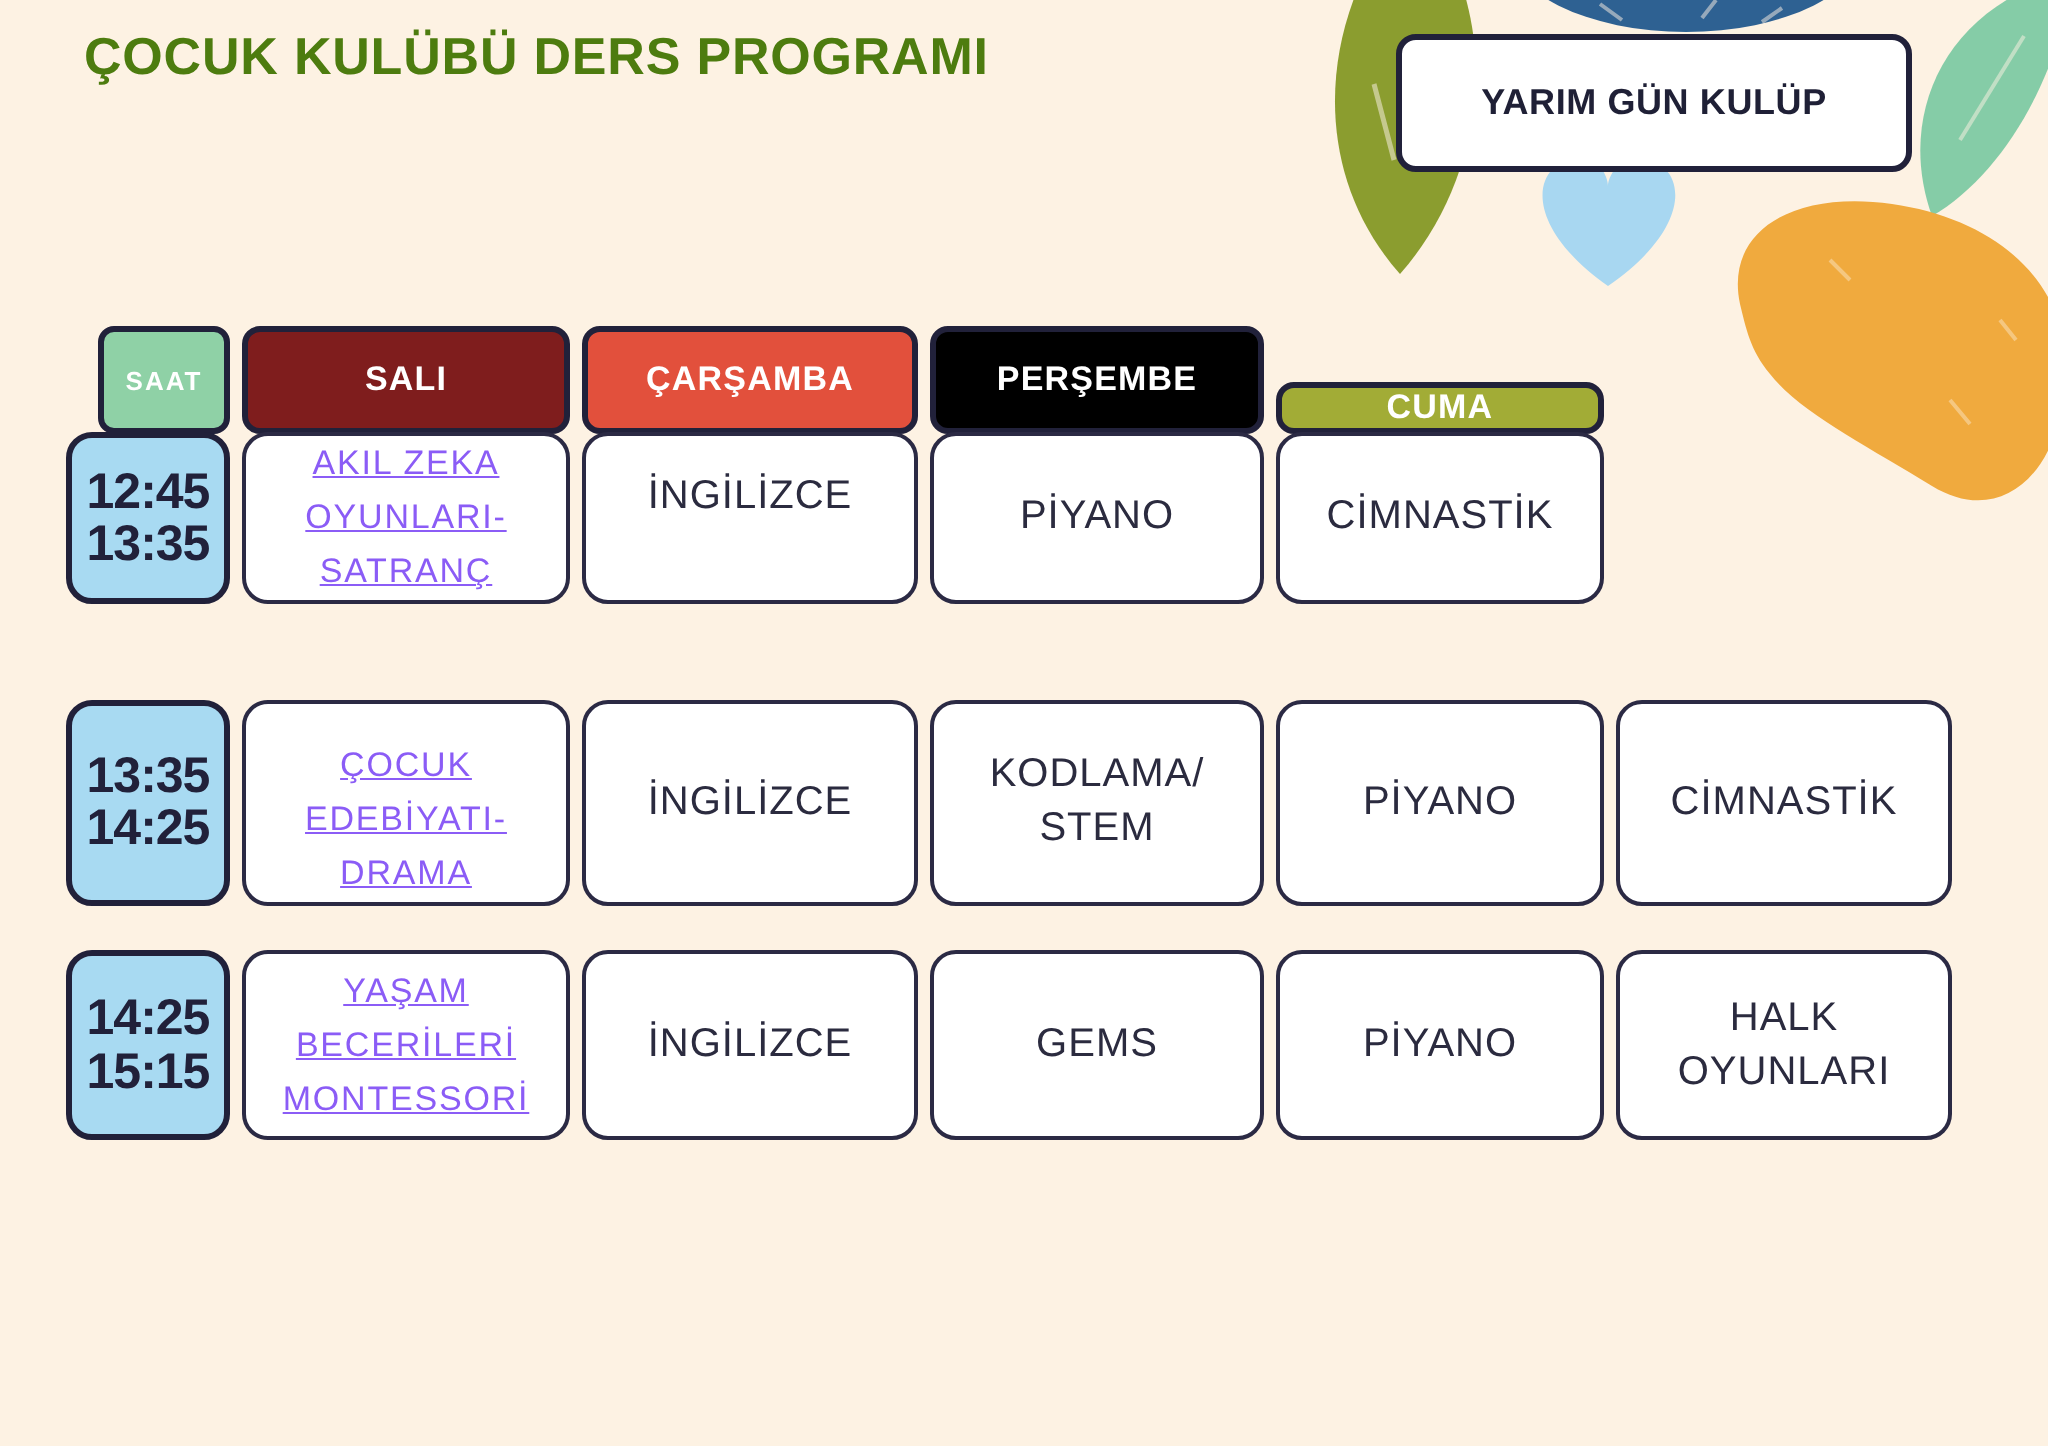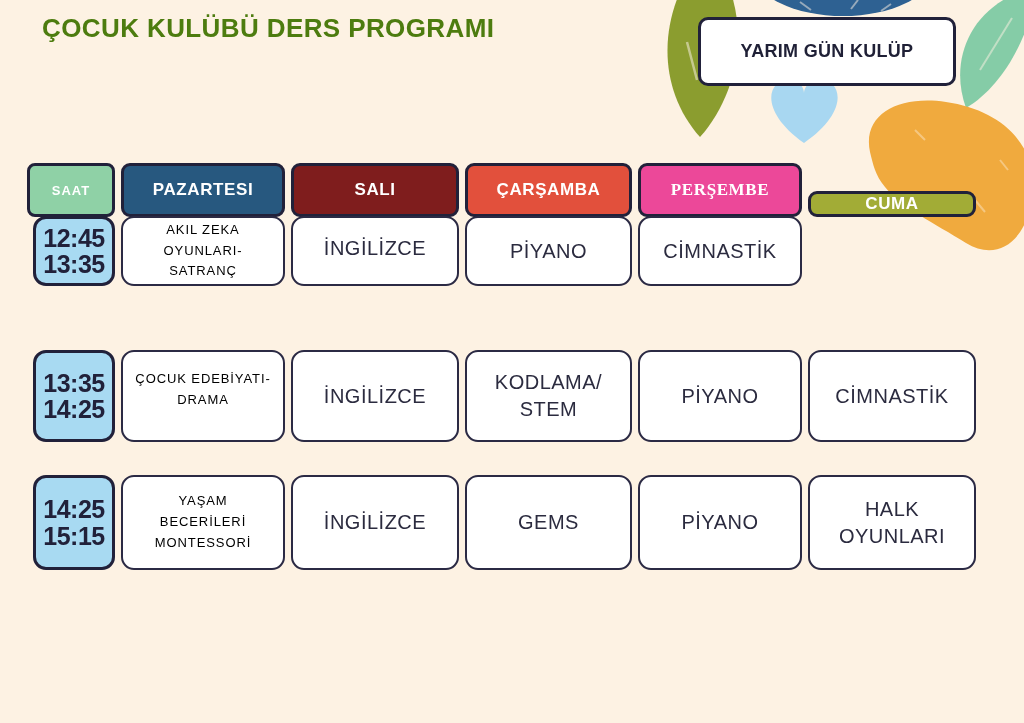--- a/index.html
+++ b/index.html
@@ -32,35 +32,35 @@
   .r1{top:216px;height:70px;}
   .r2{top:350px;height:92px;}
   .r3{top:475px;height:95px;}
 
   .chip{
     border:3px solid #21213a;border-radius:9px;
     display:flex;align-items:center;justify-content:center;
     color:#ffffff;font-weight:bold;font-size:17px;letter-spacing:0.6px;
     box-sizing:border-box;
   }
-  .chip.saat{width:88px;justify-self:end;font-size:13px;letter-spacing:1px;border-radius:8px;}
+  .chip.saat{width:66px;justify-self:end;font-size:13px;letter-spacing:1px;border-radius:8px;}
 
   .timebox{
     background:#a8daf2;border:3px solid #21213a;border-radius:13px;
     display:flex;align-items:center;justify-content:center;text-align:center;
     font-weight:bold;font-size:25px;line-height:1.05;color:#21213a;
     white-space:pre-line;letter-spacing:-0.5px;box-sizing:border-box;
   }
   .cell{
     background:#ffffff;border:2.5px solid #2b2a44;border-radius:13px;
     display:flex;align-items:center;justify-content:center;text-align:center;
     font-size:20px;color:#2b2b3f;white-space:pre-line;line-height:1.35;
     letter-spacing:0.5px;box-sizing:border-box;
   }
-  .cell.small{font-size:13px;letter-spacing:0.9px;line-height:1.6;color:#000000;}
+  .cell.small{font-size:17px;letter-spacing:0.9px;line-height:1.6;color:#8b5cf6;text-decoration:underline;}
   .cell.top{align-items:flex-start;padding-top:17px;}
 </style>
 </head>
 <body>
 
 <svg class="deco" width="1024" height="723" viewBox="0 0 1024 723">
   <path d="M 688,-24 C 658,28 660,92 700,137 C 738,94 750,28 724,-24 Z" fill="#8b9d2f"></path>
   <path d="M 701,22 L 707,62 M 687,42 L 697,80" stroke="#f6eddc" stroke-width="2.5" fill="none" opacity="0.55"></path>
   <ellipse cx="843" cy="-29" rx="90" ry="45" fill="#2e6192"></ellipse>
   <path d="M 800,2 L 811,10 M 858,0 L 851,9 M 891,4 L 881,11" stroke="#fdf2e3" stroke-width="2" fill="none" opacity="0.5"></path>
@@ -74,24 +74,23 @@
 <div class="title">
   <div>ÇOCUK KULÜBÜ DERS PROGRAMI</div>
 </div>
 
 <div class="info-box">
   <div>YARIM GÜN KULÜP</div>
 </div>
 
 <div class="row header-row">
   <div class="chip saat" style="background-color: rgb(143, 209, 166);">SAAT</div>
-  <div class="chip" style="background-color: rgb(39, 88, 127);">PAZARTESI</div>
   <div class="chip" style="background-color: #7f1d1d;">SALI</div>
   <div class="chip" style="background-color: rgb(226, 80, 60);">ÇARŞAMBA</div>
-  <div class="chip" style="background-color: #ec4899; font-family: Liberation Serif, serif;">PERŞEMBE</div>
+  <div class="chip" style="background-color: #000000;">PERŞEMBE</div>
   <div class="chip" style="background-color: rgb(162, 172, 54); margin-top: 28px;">CUMA</div>
 </div>
 
 <div class="row r1">
   <div class="timebox" style="background-color: rgb(168, 218, 242);">12:45
 13:35</div>
   <div class="cell small">AKIL ZEKA
 OYUNLARI-
 SATRANÇ</div>
   <div class="cell top">İNGİLİZCE</div>

